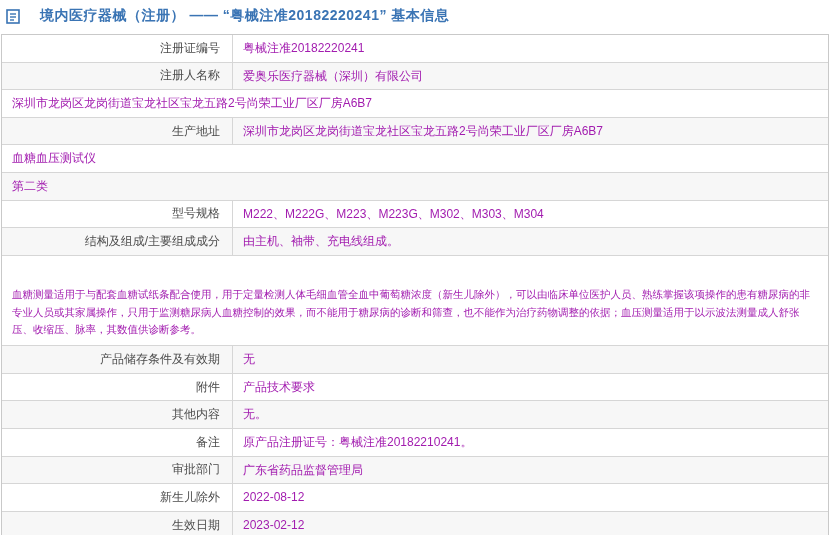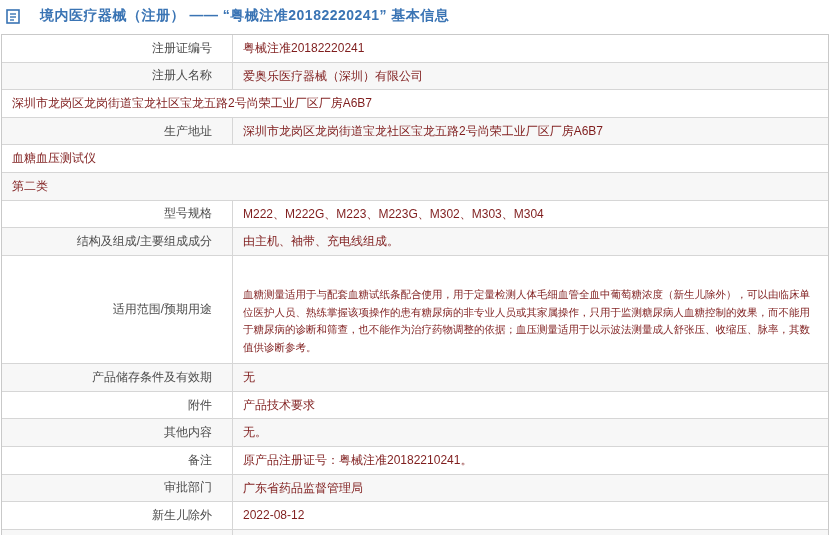--- a/index.html
+++ b/index.html
@@ -39,33 +39,33 @@
   .info-row:last-child { border-bottom: none; }
   .info-row:nth-child(even) { background: #f7f7f7; }
   .cell-label {
     flex: 0 0 231px;
     width: 231px;
     display: flex;
     align-items: center;
     justify-content: flex-end;
     gap: 4px;
     text-align: right;
-    padding: 4px 20px 4px 8px;
+    padding: 4px 12px 4px 8px;
     min-height: 24px;
     color: #4c4c4c;
     font-size: 12px;
     border-right: 1px solid #d6d6d6;
   }
   .cell-value {
     flex: 1 1 auto;
     display: flex;
     align-items: center;
     padding: 4px 10px;
     min-height: 24px;
-    color: #7f1d1d;
+    color: #a21caf;
     font-size: 12px;
     line-height: 1.55;
   }
   .cell-value.long-text {
     font-size: 10.5px;
     line-height: 1.7;
     padding-top: 6px;
     padding-bottom: 6px;
   }
   .cell-value.long-text .value-text { display: inline; margin-top: 24px; }
@@ -133,23 +133,20 @@
   </div>
     <div class="info-row">
     <div class="cell-label">
         <span>结构及组成/主要组成成分</span>
       </div>
     <div class="cell-value">
         <span class="value-text">由主机、袖带、充电线组成。</span>
       </div>
   </div>
     <div class="info-row">
-    <div class="cell-label">
-        <span>适用范围/预期用途</span>
-      </div>
     <div class="cell-value long-text">
         <span class="value-text">血糖测量适用于与配套血糖试纸条配合使用，用于定量检测人体毛细血管全血中葡萄糖浓度（新生儿除外），可以由临床单位医护人员、熟练掌握该项操作的患有糖尿病的非专业人员或其家属操作，只用于监测糖尿病人血糖控制的效果，而不能用于糖尿病的诊断和筛查，也不能作为治疗药物调整的依据；血压测量适用于以示波法测量成人舒张压、收缩压、脉率，其数值供诊断参考。</span>
       </div>
   </div>
     <div class="info-row">
     <div class="cell-label">
         <span>产品储存条件及有效期</span>
       </div>
     <div class="cell-value">
         <span class="value-text">无</span>

